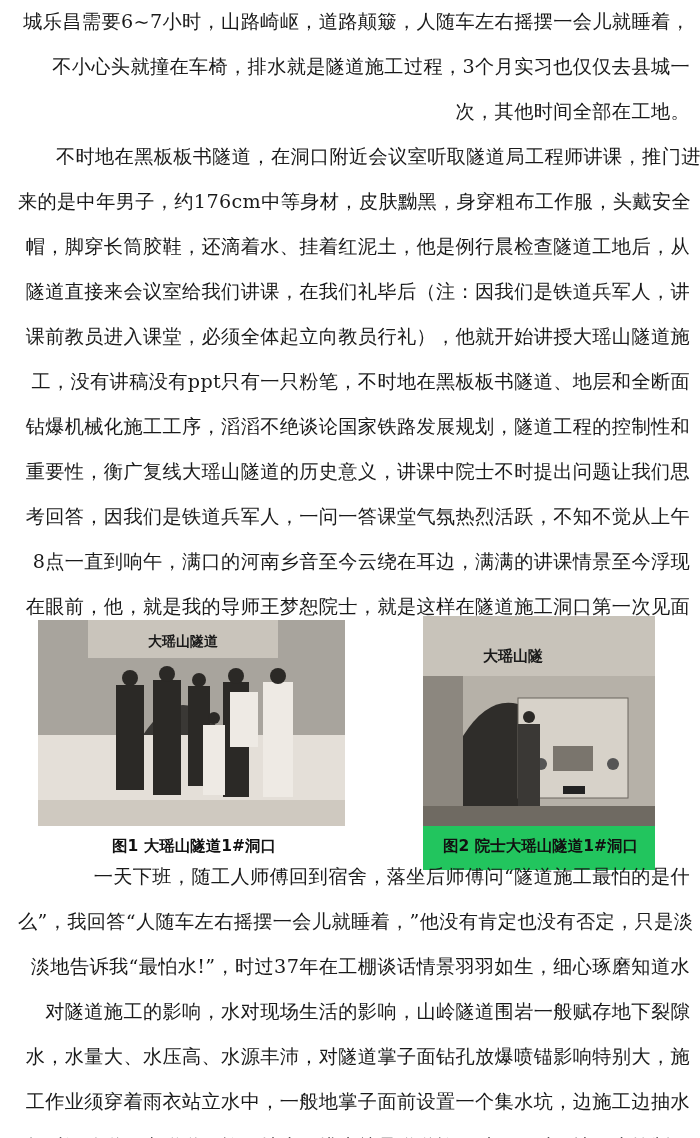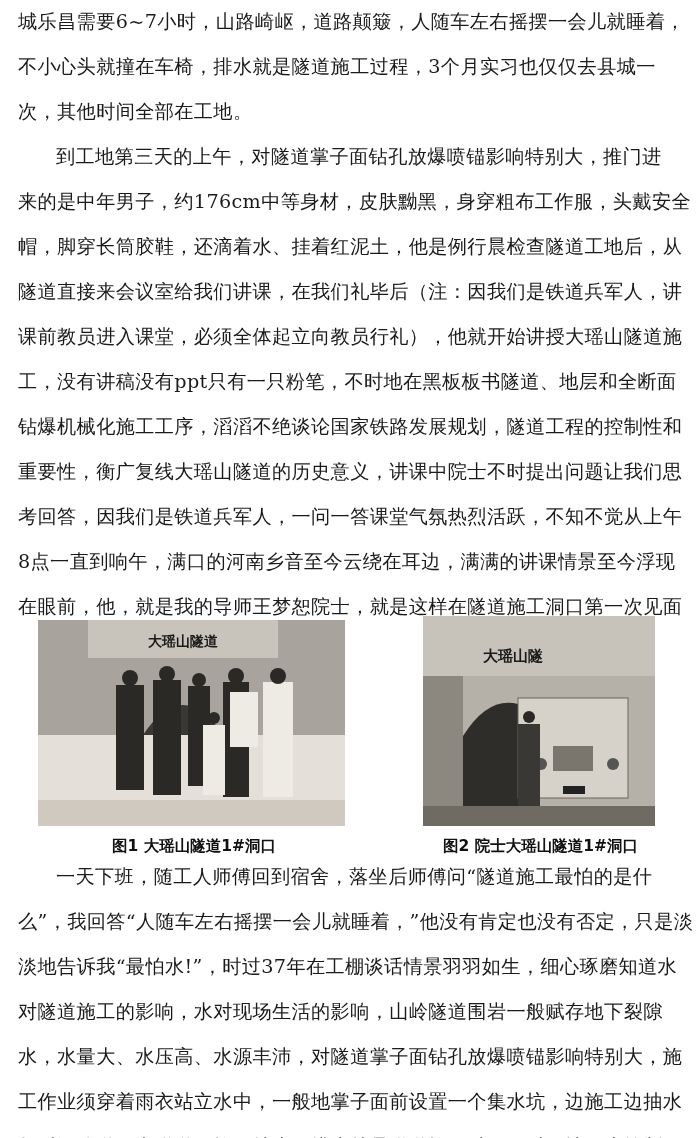--- a/index.html
+++ b/index.html
@@ -5,41 +5,42 @@
   html, body { margin: 0; padding: 0; background: #ffffff; }
   body {
     width: 700px; height: 1138px; overflow: hidden; position: relative;
     font-family: "DejaVu Serif", "Liberation Serif", serif;
     color: #1a1a1a;
   }
   .line {
     position: absolute; left: 18px; width: 672px;
     font-size: 19.2px; line-height: 24px; white-space: nowrap;
     letter-spacing: 0.35px;
+    text-align: right;
   }
   .indent { left: 56px; width: 634px; }
   .figure {
     position: absolute;
     background: #22c55e;
     overflow: hidden;
   }
   .photo-inner { position: absolute; inset: 0; }
   .caption {
     position: absolute; font-weight: bold; font-size: 15.5px;
     font-family: "DejaVu Sans", "Liberation Sans", sans-serif;
     white-space: nowrap; color: #111;
   }
 </style>
 </head>
 <body>
 
 <div class="line" style="top:10px">城乐昌需要6~7小时，山路崎岖，道路颠簸，人随车左右摇摆一会儿就睡着，</div>
 <div class="line" style="top:55px">不小心头就撞在车椅，排水就是隧道施工过程，3个月实习也仅仅去县城一</div>
 <div class="line" style="top:100px">次，其他时间全部在工地。</div>
-<div class="line indent" style="top:145px">到工地第三天的上午，对隧道掌子面钻孔放爆喷锚影响特别大，推门进</div>
+<div class="line indent" style="top:145px">不时地在黑板板书隧道，在洞口附近会议室听取隧道局工程师讲课，推门进</div>
 <div class="line" style="top:190px">来的是中年男子，约176cm中等身材，皮肤黝黑，身穿粗布工作服，头戴安全</div>
 <div class="line" style="top:235px">帽，脚穿长筒胶鞋，还滴着水、挂着红泥土，他是例行晨检查隧道工地后，从</div>
 <div class="line" style="top:280px">隧道直接来会议室给我们讲课，在我们礼毕后（注：因我们是铁道兵军人，讲</div>
 <div class="line" style="top:325px">课前教员进入课堂，必须全体起立向教员行礼），他就开始讲授大瑶山隧道施</div>
 <div class="line" style="top:370px">工，没有讲稿没有ppt只有一只粉笔，不时地在黑板板书隧道、地层和全断面</div>
 <div class="line" style="top:415px">钻爆机械化施工工序，滔滔不绝谈论国家铁路发展规划，隧道工程的控制性和</div>
 <div class="line" style="top:460px">重要性，衡广复线大瑶山隧道的历史意义，讲课中院士不时提出问题让我们思</div>
 <div class="line" style="top:505px">考回答，因我们是铁道兵军人，一问一答课堂气氛热烈活跃，不知不觉从上午</div>
 <div class="line" style="top:550px">8点一直到响午，满口的河南乡音至今云绕在耳边，满满的讲课情景至今浮现</div>
 <div class="line" style="top:595px">在眼前，他，就是我的导师王梦恕院士，就是这样在隧道施工洞口第一次见面</div>
@@ -69,21 +70,21 @@
       <circle cx="161" cy="60" r="7"></circle>
         <circle cx="198" cy="56" r="8"></circle>
       <circle cx="240" cy="56" r="8"></circle>
         <circle cx="176" cy="98" r="6"></circle>
     </g>
     <rect x="0" y="180" width="307" height="26" fill="#cfc9c0"></rect>
   </svg>
 </div>
 <div class="caption" style="left:112px; top:836px;">图1 大瑶山隧道1#洞口</div>
 
-<div class="figure" style="left:423px; top:616px; width:232px; height:210px;">
+<div class="figure" style="left:423px; top:616px; width:232px; height:254px;">
   <svg class="photo-inner" width="232" height="210" viewBox="0 0 232 210">
     <rect width="232" height="210" fill="#b6b1a8"></rect>
     <rect x="0" y="0" width="232" height="60" fill="#c8c3ba"></rect>
     <text x="60" y="45" font-size="15" font-weight="bold" fill="#1a1a1a">大瑶山隧</text>
     <rect x="0" y="60" width="40" height="130" fill="#8c877f"></rect>
     <path d="M40 190 L40 120 Q65 80 95 88 L95 190 Z" fill="#2f2d2a"></path>
     <rect x="95" y="82" width="110" height="100" fill="#d7d2c9" stroke="#6b665e"></rect>
     <rect x="130" y="130" width="40" height="25" fill="#7a756d"></rect>
     <circle cx="118" cy="148" r="6" fill="#555"></circle>
       <circle cx="190" cy="148" r="6" fill="#555"></circle>

